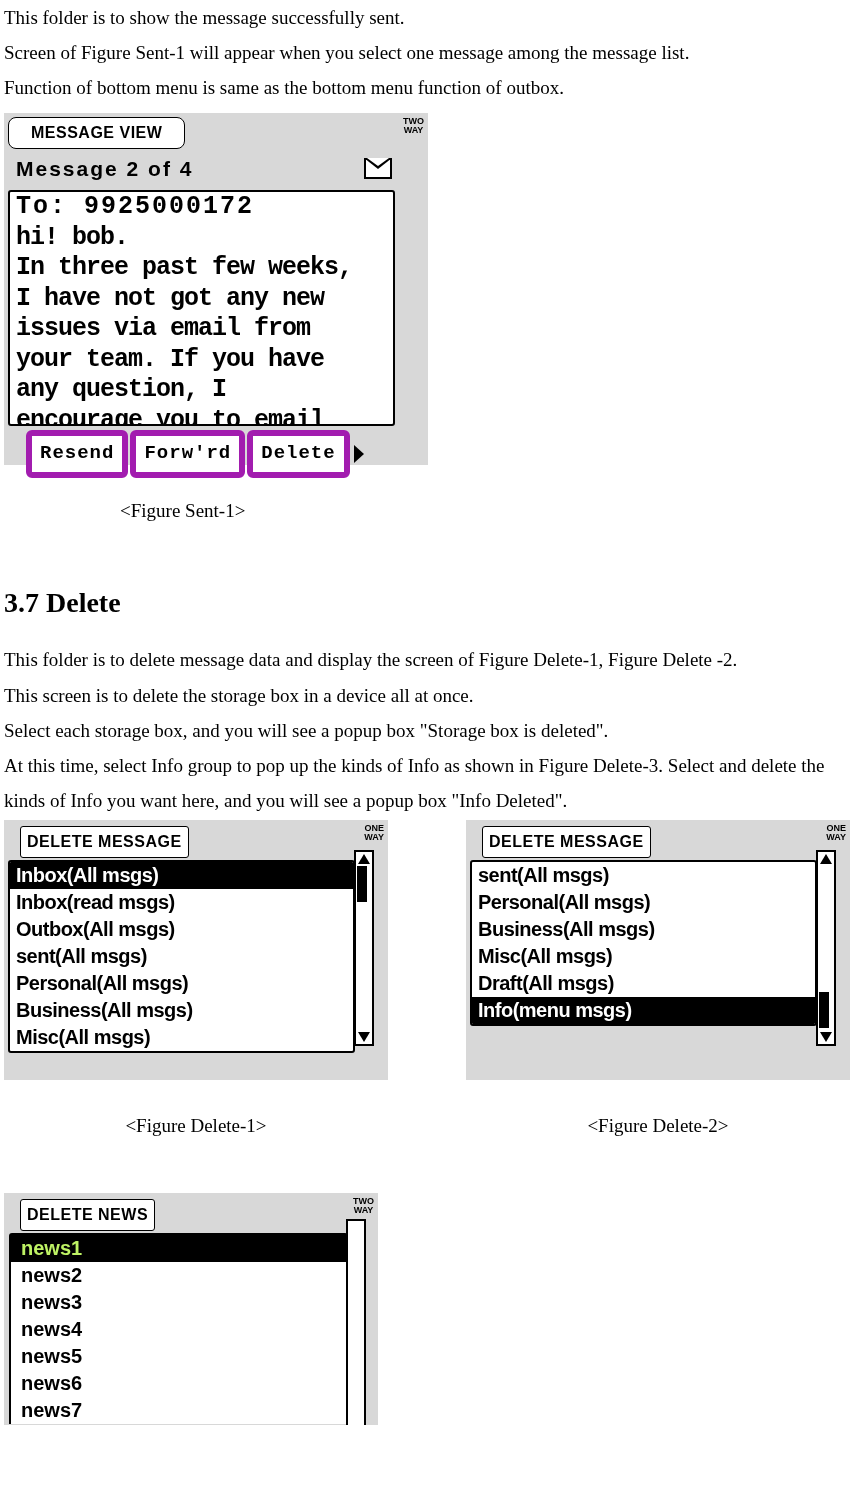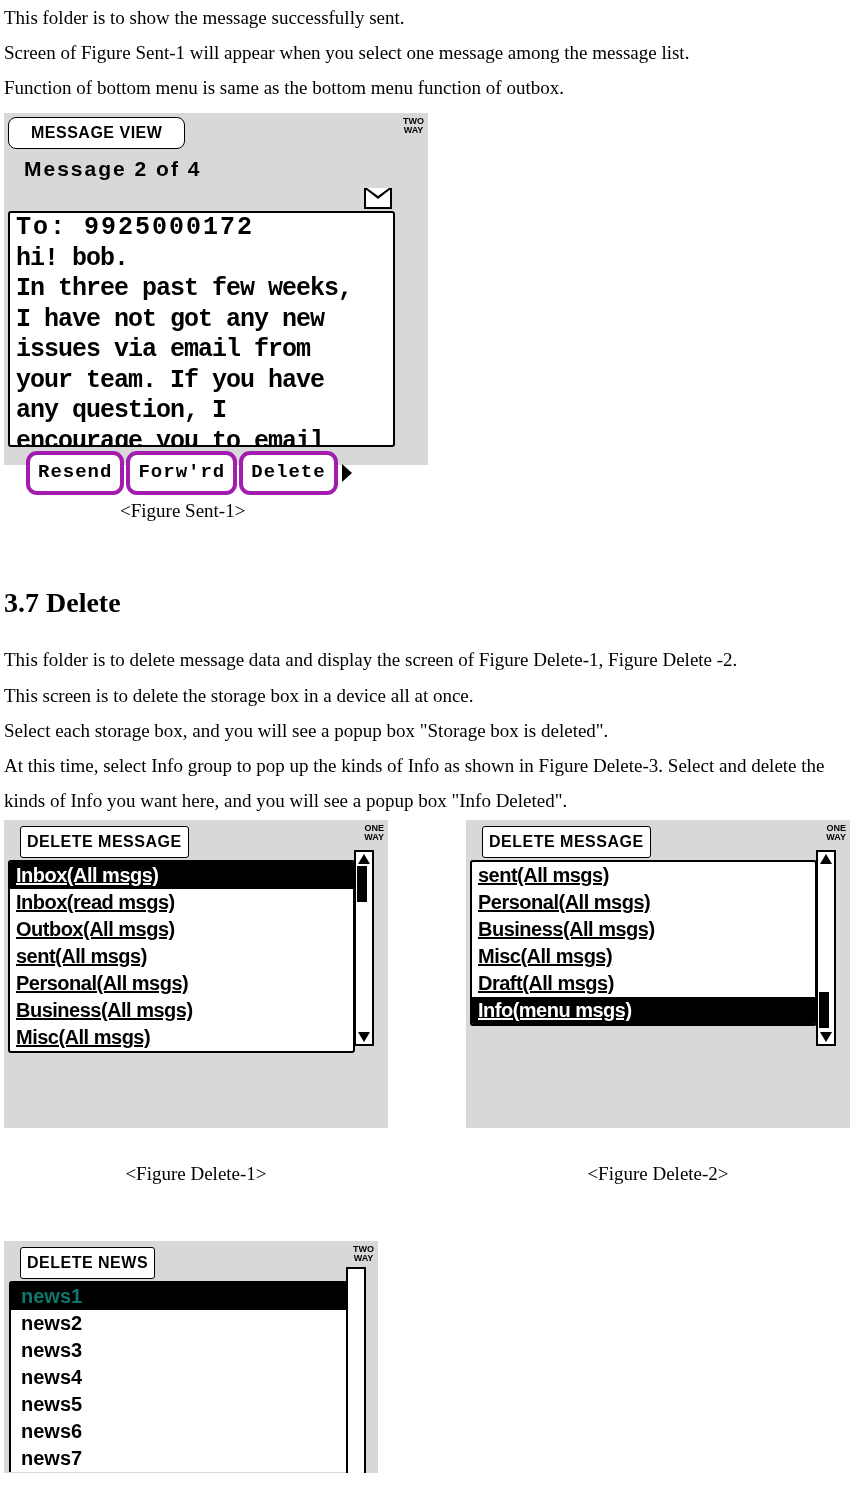--- a/index.html
+++ b/index.html
@@ -43,23 +43,23 @@
     letter-spacing: .5px;
   }
 
   
   .sent1 { width: 424px; height: 352px; margin-top: 8px; }
   .sent1 .msg-counter {
     font-family: sans-serif;
     font-weight: bold;
     font-size: 21px;
     letter-spacing: 2px;
-    margin-left: 20px;
+    margin-left: 12px;
     display: flex;
-    flex-direction: column;
+    align-items: center;
   }
   .sent1 .env {
     width: 24px; height: 17px;
     border: 2px solid #000;
     position: relative;
     margin-left: auto;
     margin-right: 36px;
     background: #fff;
   }
   .sent1 .env::before {
@@ -93,22 +93,22 @@
     overflow: hidden;
   }
   .sent1 .body-box .to-line { letter-spacing: 2px; }
   .sent1 .softkeys {
     display: flex;
     gap: 2px;
     padding: 4px 4px 0 22px;
     align-items: center;
   }
   .sent1 .sk {
-    border: 4px solid #a21caf;
-    border-radius: 11px;
+    border: 6px solid #a21caf;
+    border-radius: 6px;
     background: #fff;
     font-family: "Courier New", monospace;
     font-weight: bold;
     font-size: 19px;
     padding: 0 8px;
     letter-spacing: 1px;
   }
   .sent1 .arrow {
     width: 0; height: 0;
     border-top: 9px solid transparent;
@@ -127,21 +127,21 @@
   h2.sec {
     font-size: 28px;
     font-weight: bold;
     margin: 48px 0 14px 0;
   }
 
   
   .row2 { display: flex; gap: 78px; margin-top: 2px; }
   .del-screen {
     width: 384px;
-    height: 308px;
+    height: 260px;
     background: #d8d8d8;
     position: relative;
   }
   .del-header {
     background: #fff;
     border: 1px solid #000;
     border-radius: 3px;
     display: inline-block;
     margin: 6px 0 0 16px;
     padding: 0 6px;
@@ -157,21 +157,20 @@
     overflow: hidden;
     background: #fff;
   }
   .del-list .item {
     font-family: "Verdana", sans-serif;
     font-weight: bold;
     font-size: 20px;
     padding: 0 6px;
     line-height: 1.35;
     letter-spacing: -.5px;
-    text-decoration: underline;
   }
   .del-list .item.sel {
     background: #000;
     color: #fff;
   }
   .del-scroll {
     position: absolute;
     right: 14px;
     top: 30px;
     width: 16px;
@@ -220,21 +219,21 @@
     border-bottom: none;
     background: #fff;
   }
   .news-list .item {
     font-family: "Verdana", sans-serif;
     font-weight: bold;
     font-size: 20px;
     padding: 0 10px;
     line-height: 1.35;
   }
-  .news-list .item.sel { background: #000; color: #0f766e; }
+  .news-list .item.sel { background: #000; color: #bef264; }
   .news-scroll {
     position: absolute;
     right: 12px;
     top: 26px;
     width: 16px;
     bottom: 0;
     background: #fff;
     border: 2px solid #000;
     border-bottom: none;
   }

